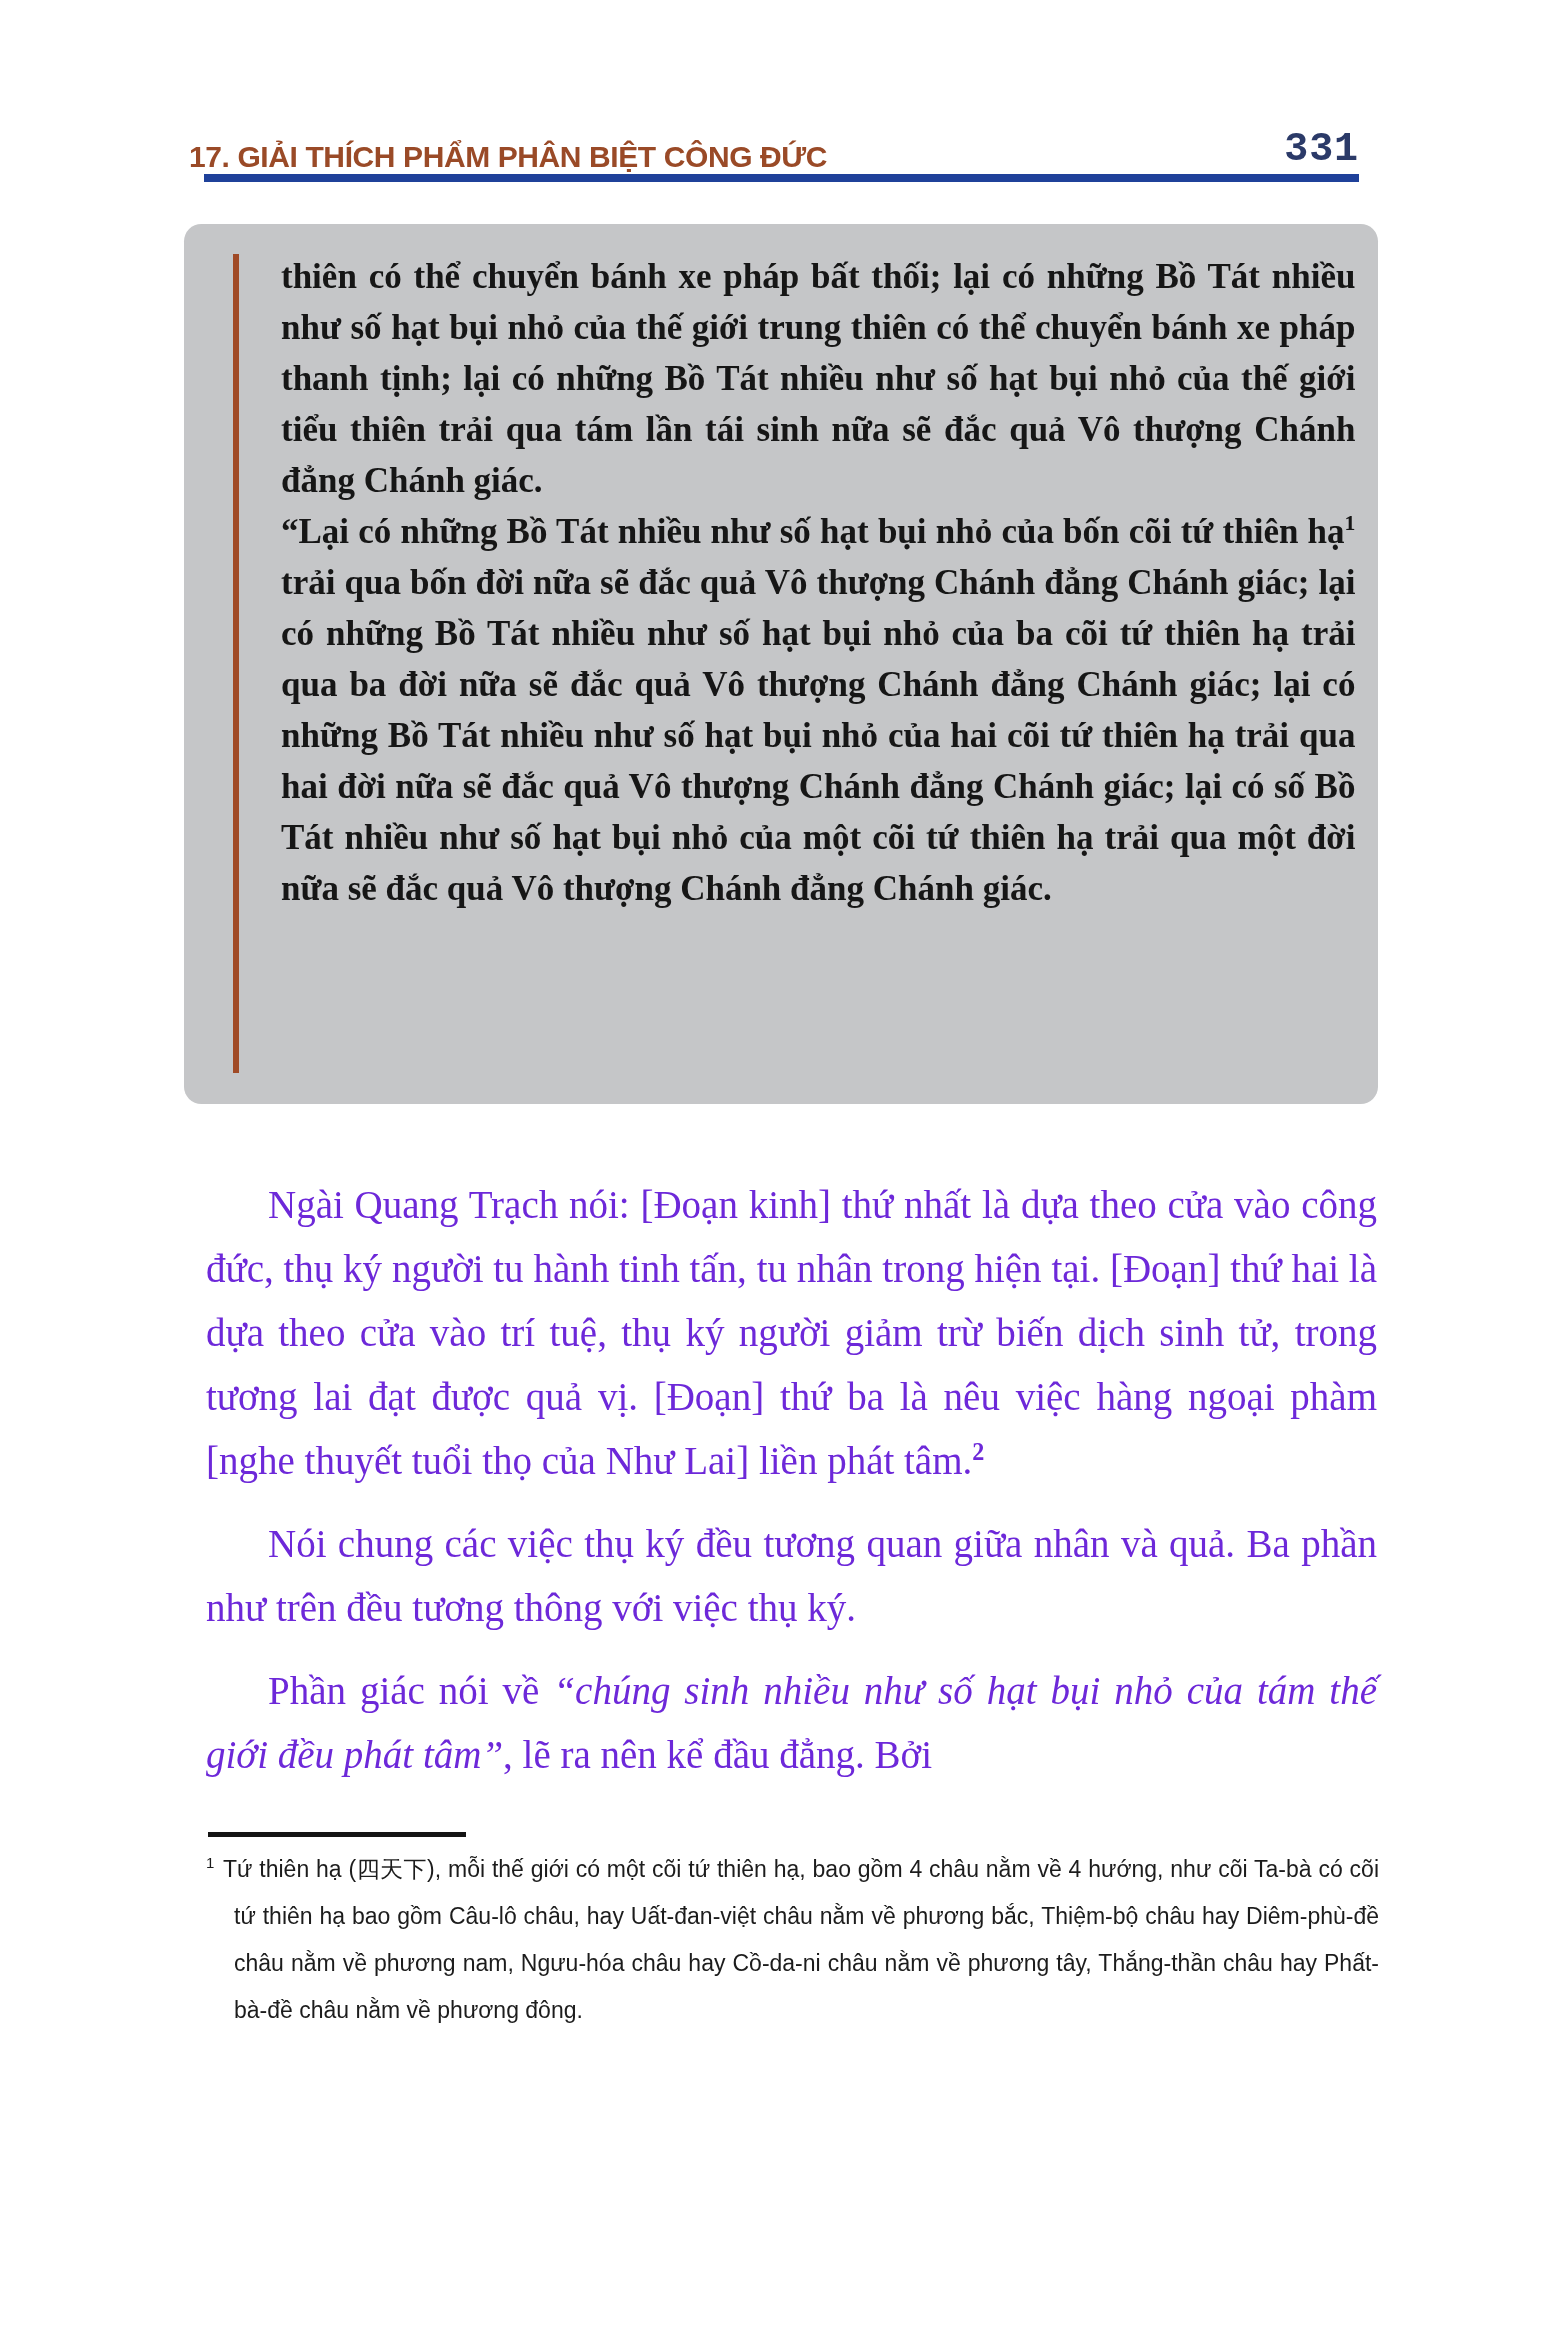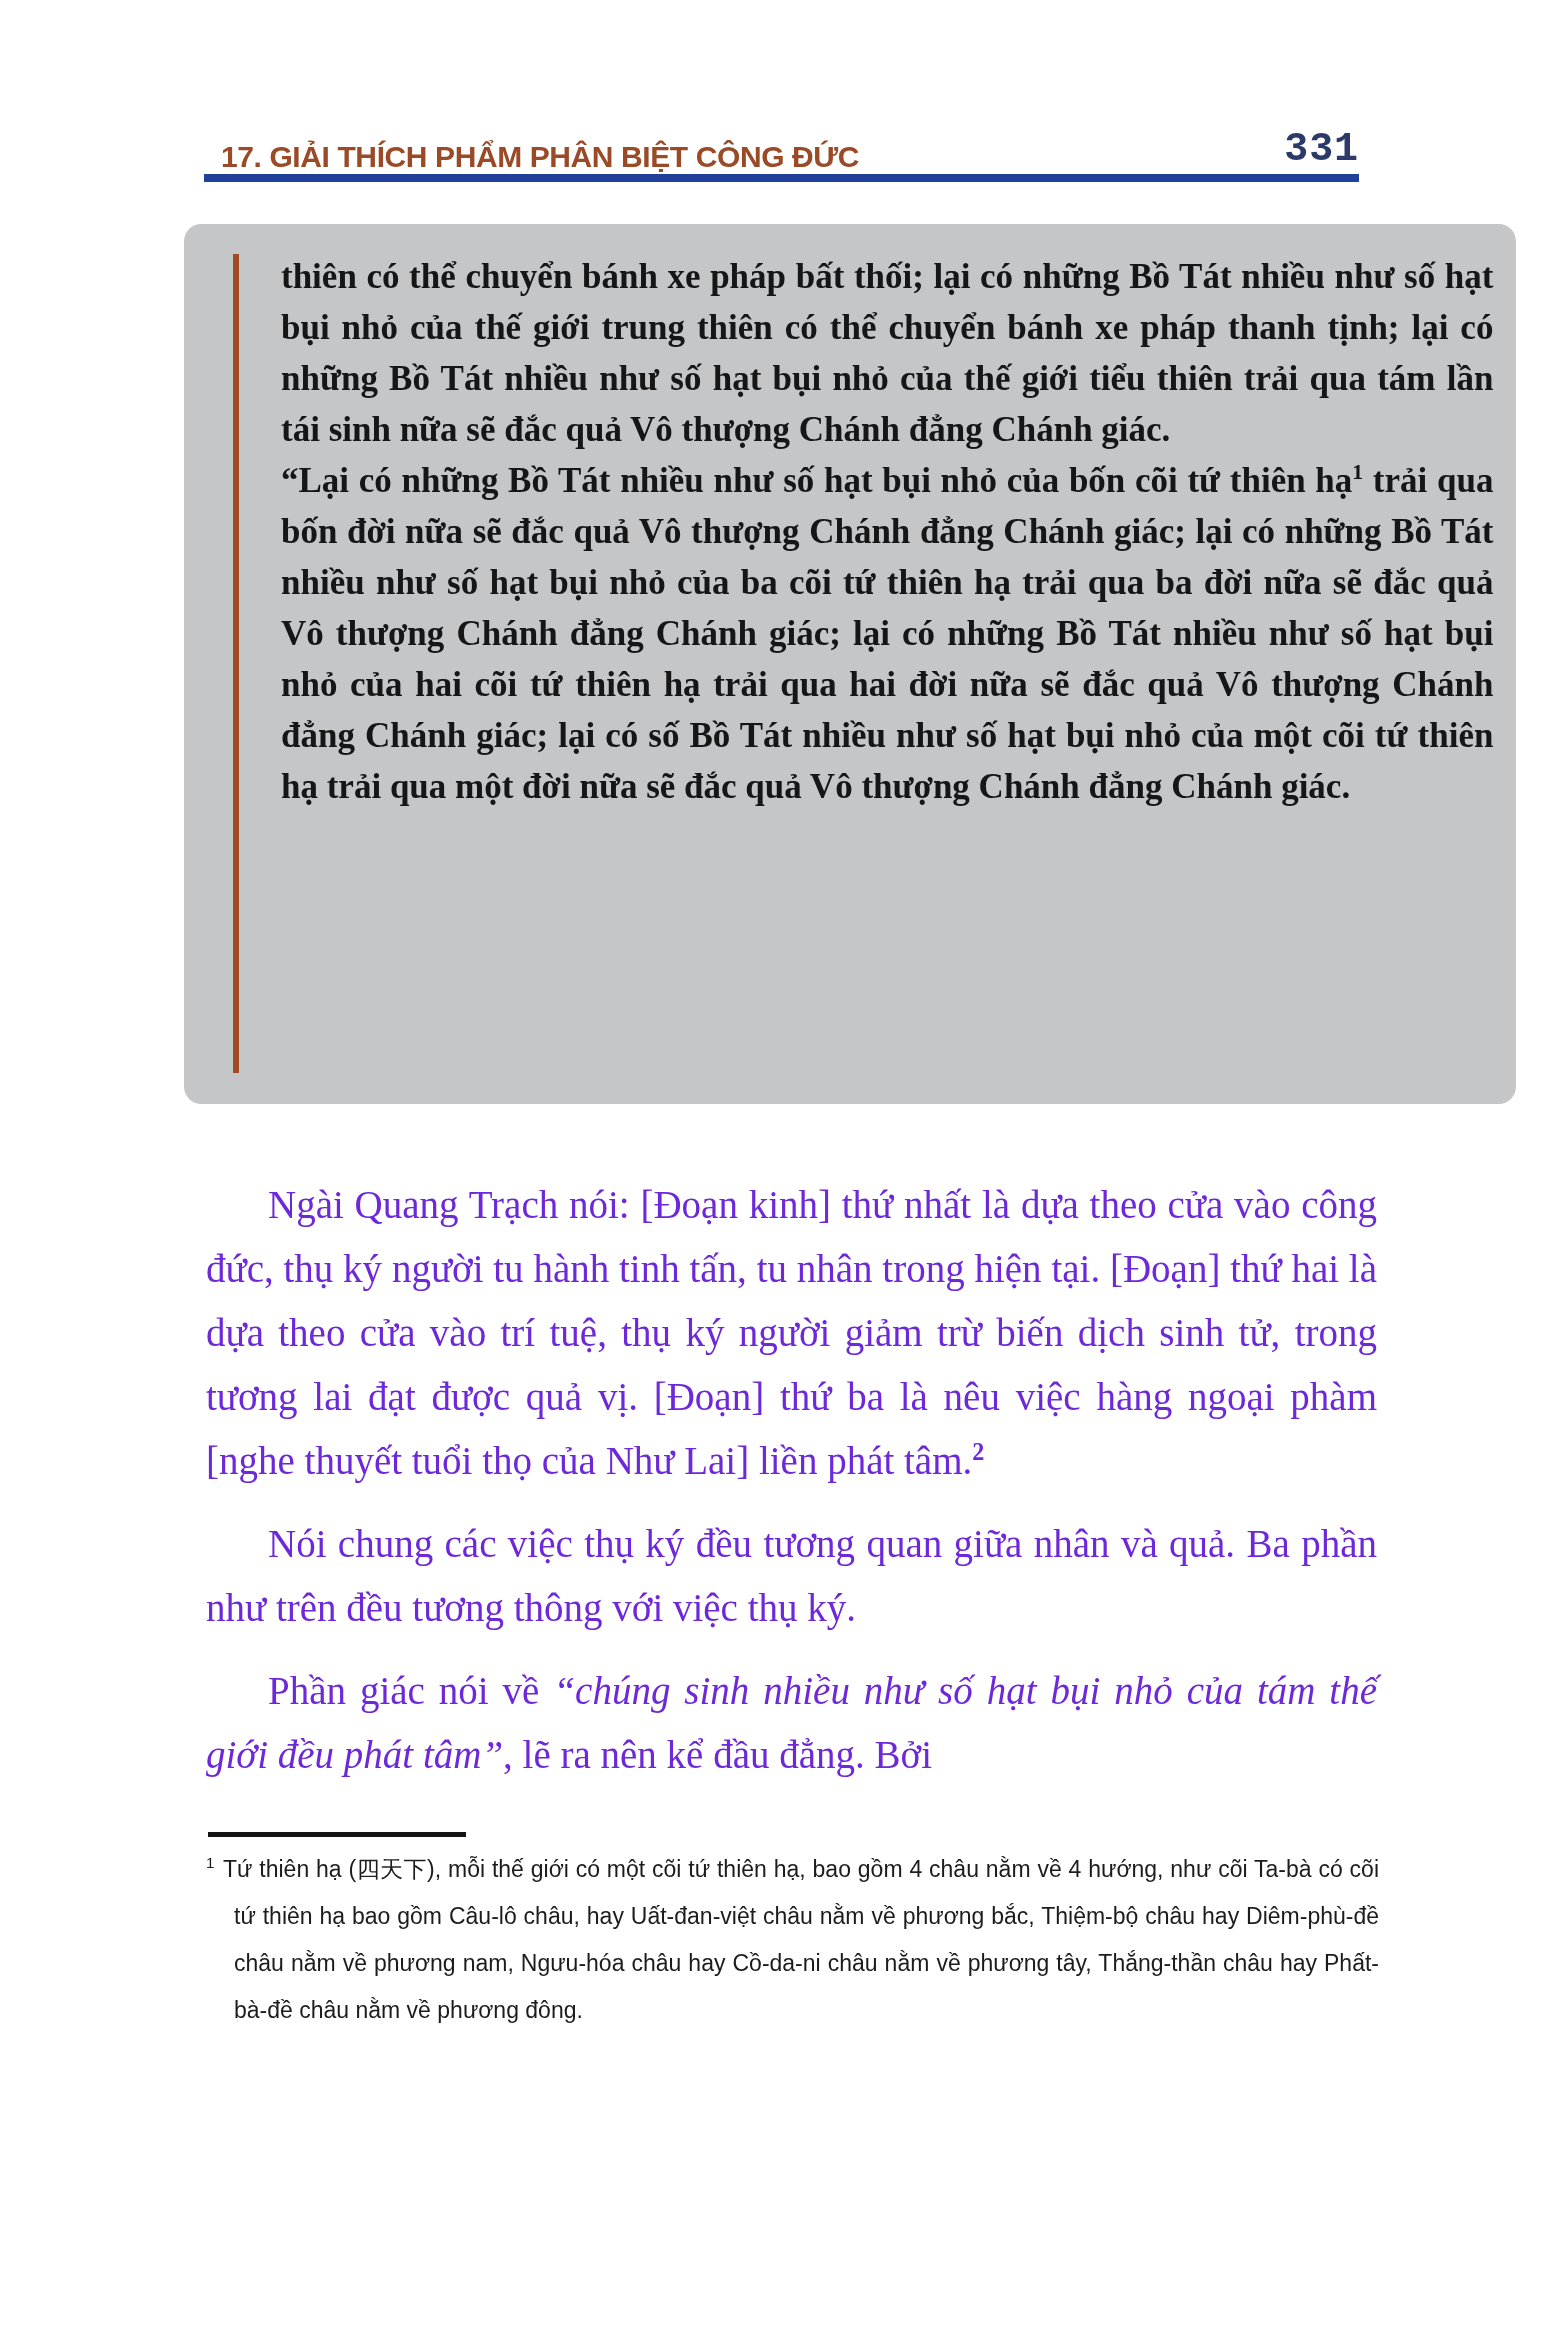--- a/index.html
+++ b/index.html
@@ -5,35 +5,35 @@
   html,body { margin:0; padding:0; background:#ffffff; }
   .page {
     position:relative; width:1561px; height:2342px; background:#ffffff;
     font-family:"Liberation Serif", serif; color:#141414; overflow:hidden;
   }
 
   
   .chapter-title {
     position:absolute; left:189px; top:140px;
     font-family:"Liberation Sans", sans-serif; font-weight:700;
-    font-size:30px; letter-spacing:-0.4px; color:#9a4a27; white-space:nowrap;margin-left:32px;
+    font-size:30px; letter-spacing:-0.4px; color:#9a4a27; white-space:nowrap;
   }
   .page-number {
     position:absolute; right:202px; top:127px;
     font-family:Liberation Mono, monospace; font-weight:700;
     font-size:40px; letter-spacing:0.9px; color:#2b3a68;
   }
   .header-rule {
     position:absolute; left:204px; top:174px; width:1155px; height:7.8px;
     background:#1f419a;
   }
 
   
   .quote-block {
-    position:absolute; left:184px; top:224px; width:1332px; height:880px;
+    position:absolute; left:184px; top:224px; width:1194px; height:880px;
     background:#c5c6c8; border-radius:17.3px;
   }
   .quote-bar {
     position:absolute; left:49px; top:29.5px; bottom:31px; width:6px;
     background:#a04a26;
   }
   .quote-text {
     position:absolute; left:97px; right:22.6px; top:27px;
     font-weight:700; font-size:35px; line-height:51px;
     text-align:justify; color:#161616;

